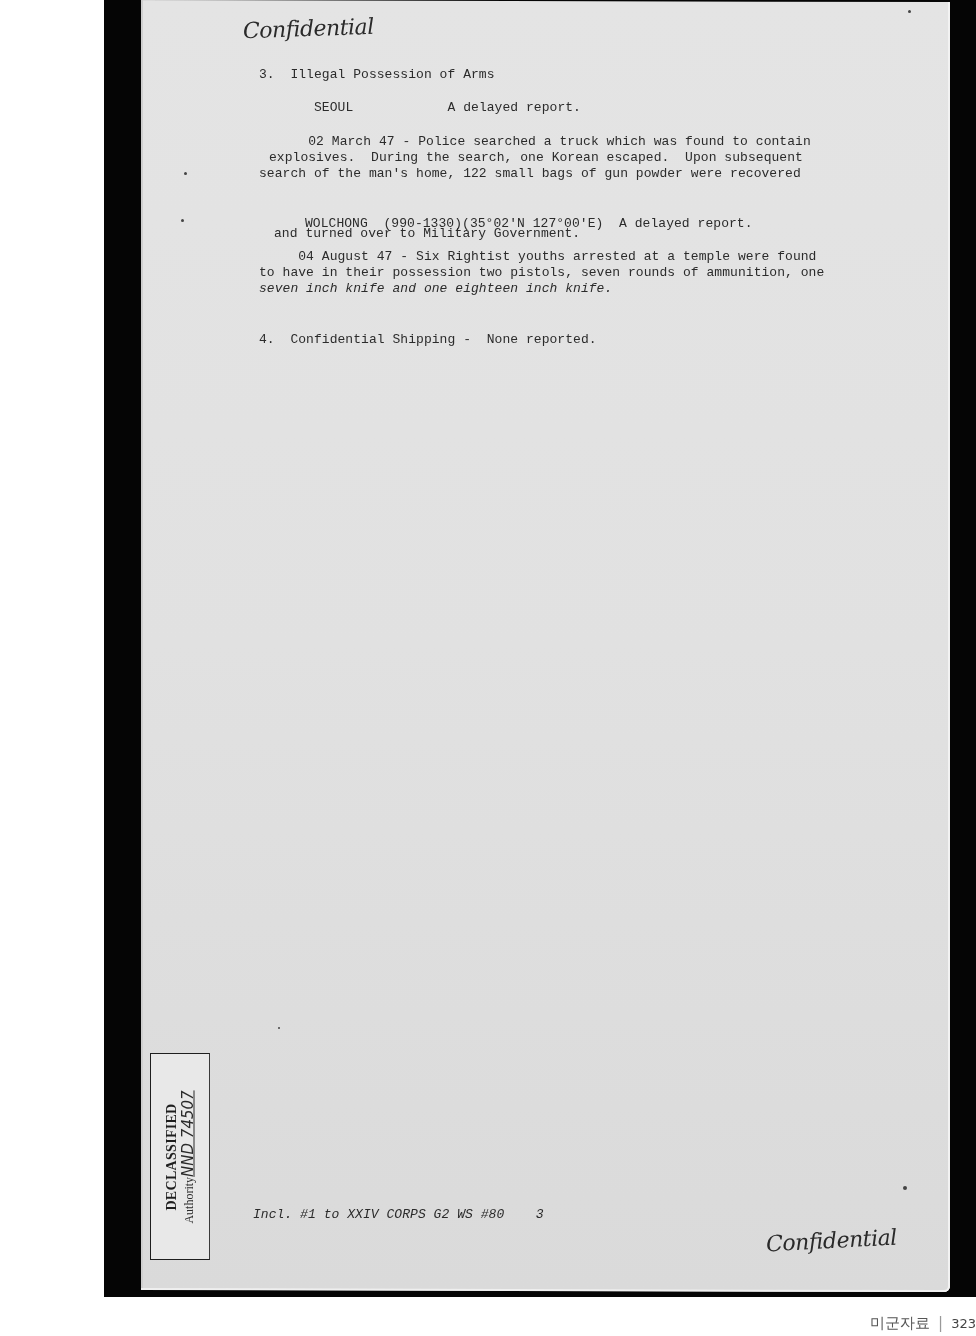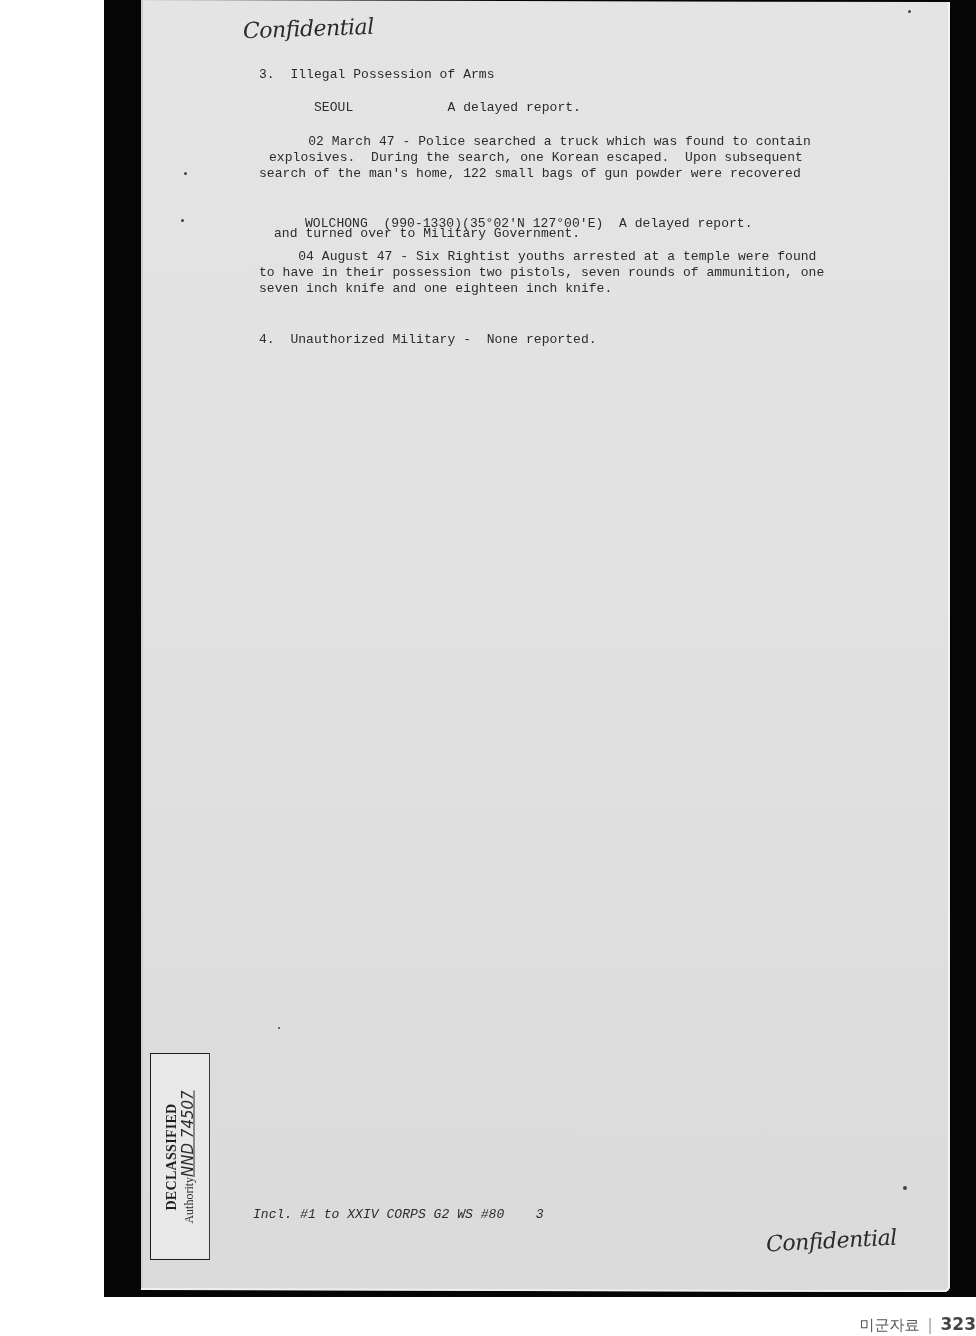--- a/index.html
+++ b/index.html
@@ -60,21 +60,21 @@
       display: block; font-family: "Liberation Serif", serif; font-size: 12px; color: #2a2a2a; line-height: 16px;
     }
     .stamp-auth .hand { font-family: "DejaVu Sans", sans-serif; font-size: 15px; font-style: italic; text-decoration: underline; }
     .speck { position: absolute; width: 3px; height: 3px; background: #444; border-radius: 50%; }
     .footer {
       position: absolute; right: 0; top: 1314px;
       font-family: "DejaVu Sans", sans-serif; font-size: 15px; color: #555;
       white-space: nowrap;
     }
     .footer .sep { color: #999; margin: 0 8px; }
-    .footer .num { font-weight: bold; color: #444; font-size: 17px; }
+    .footer .num { font-weight: normal; color: #444; font-size: 13px; }
   </style>
 </head>
 <body>
 
 <div class="scan-bg"></div>
 <div class="paper"></div>
 
 <div class="handwriting hw-top">Confidential</div>
 
 <div class="tw" style="left:259px; top:67px;"><span>3.</span>  <span class="u">Illegal Possession of Arms</span></div>
@@ -86,24 +86,24 @@
   <div class="tw" style="left:269px; top:150px;">explosives.  During the search, one Korean escaped.  Upon subsequent</div>
   <div class="tw" style="left:259px; top:166px;">search of the man's home, 122 small bags of gun powder were recovered</div>
   <div class="tw" style="left:274px; top:182px;margin-top:44px;">and turned over to Military Government.</div>
 </div>
 
 <div class="tw" style="left:305px; top:216px;"><span>WOLCHONG</span>  <span>(990-1330)(35°02'N 127°00'E)</span>  <span>A delayed report.</span></div>
 
 <div>
   <div class="tw" style="left:259px; top:249px;">     04 August 47 - Six Rightist youths arrested at a temple were found</div>
   <div class="tw" style="left:259px; top:265px;font-family:Liberation Mono, monospace;">to have in their possession two pistols, seven rounds of ammunition, one</div>
-  <div class="tw" style="left:259px; top:281px;">seven inch knife and one eighteen inch knife.</div>
+  <div class="tw" style="left:259px; top:281px;font-style:italic;">seven inch knife and one eighteen inch knife.</div>
 </div>
 
-<div class="tw" style="left:259px; top:332px;"><span>4.</span>  <span class="u">Unauthorized Military</span><span> -  None reported.</span></div>
+<div class="tw" style="left:259px; top:332px;"><span>4.</span>  <span class="u">Confidential Shipping</span><span> -  None reported.</span></div>
 
 <div class="speck" style="left:184px; top:172px;"></div>
 <div class="speck" style="left:181px; top:219px;"></div>
 <div class="speck" style="left:908px; top:10px;"></div>
 <div class="speck" style="left:903px; top:1186px; width:4px; height:4px;"></div>
 <div class="speck" style="left:278px; top:1027px; width:2px; height:2px;"></div>
 
 <div class="stamp">
   <div class="stamp-inner">
     <span class="stamp-title">DECLASSIFIED</span>

